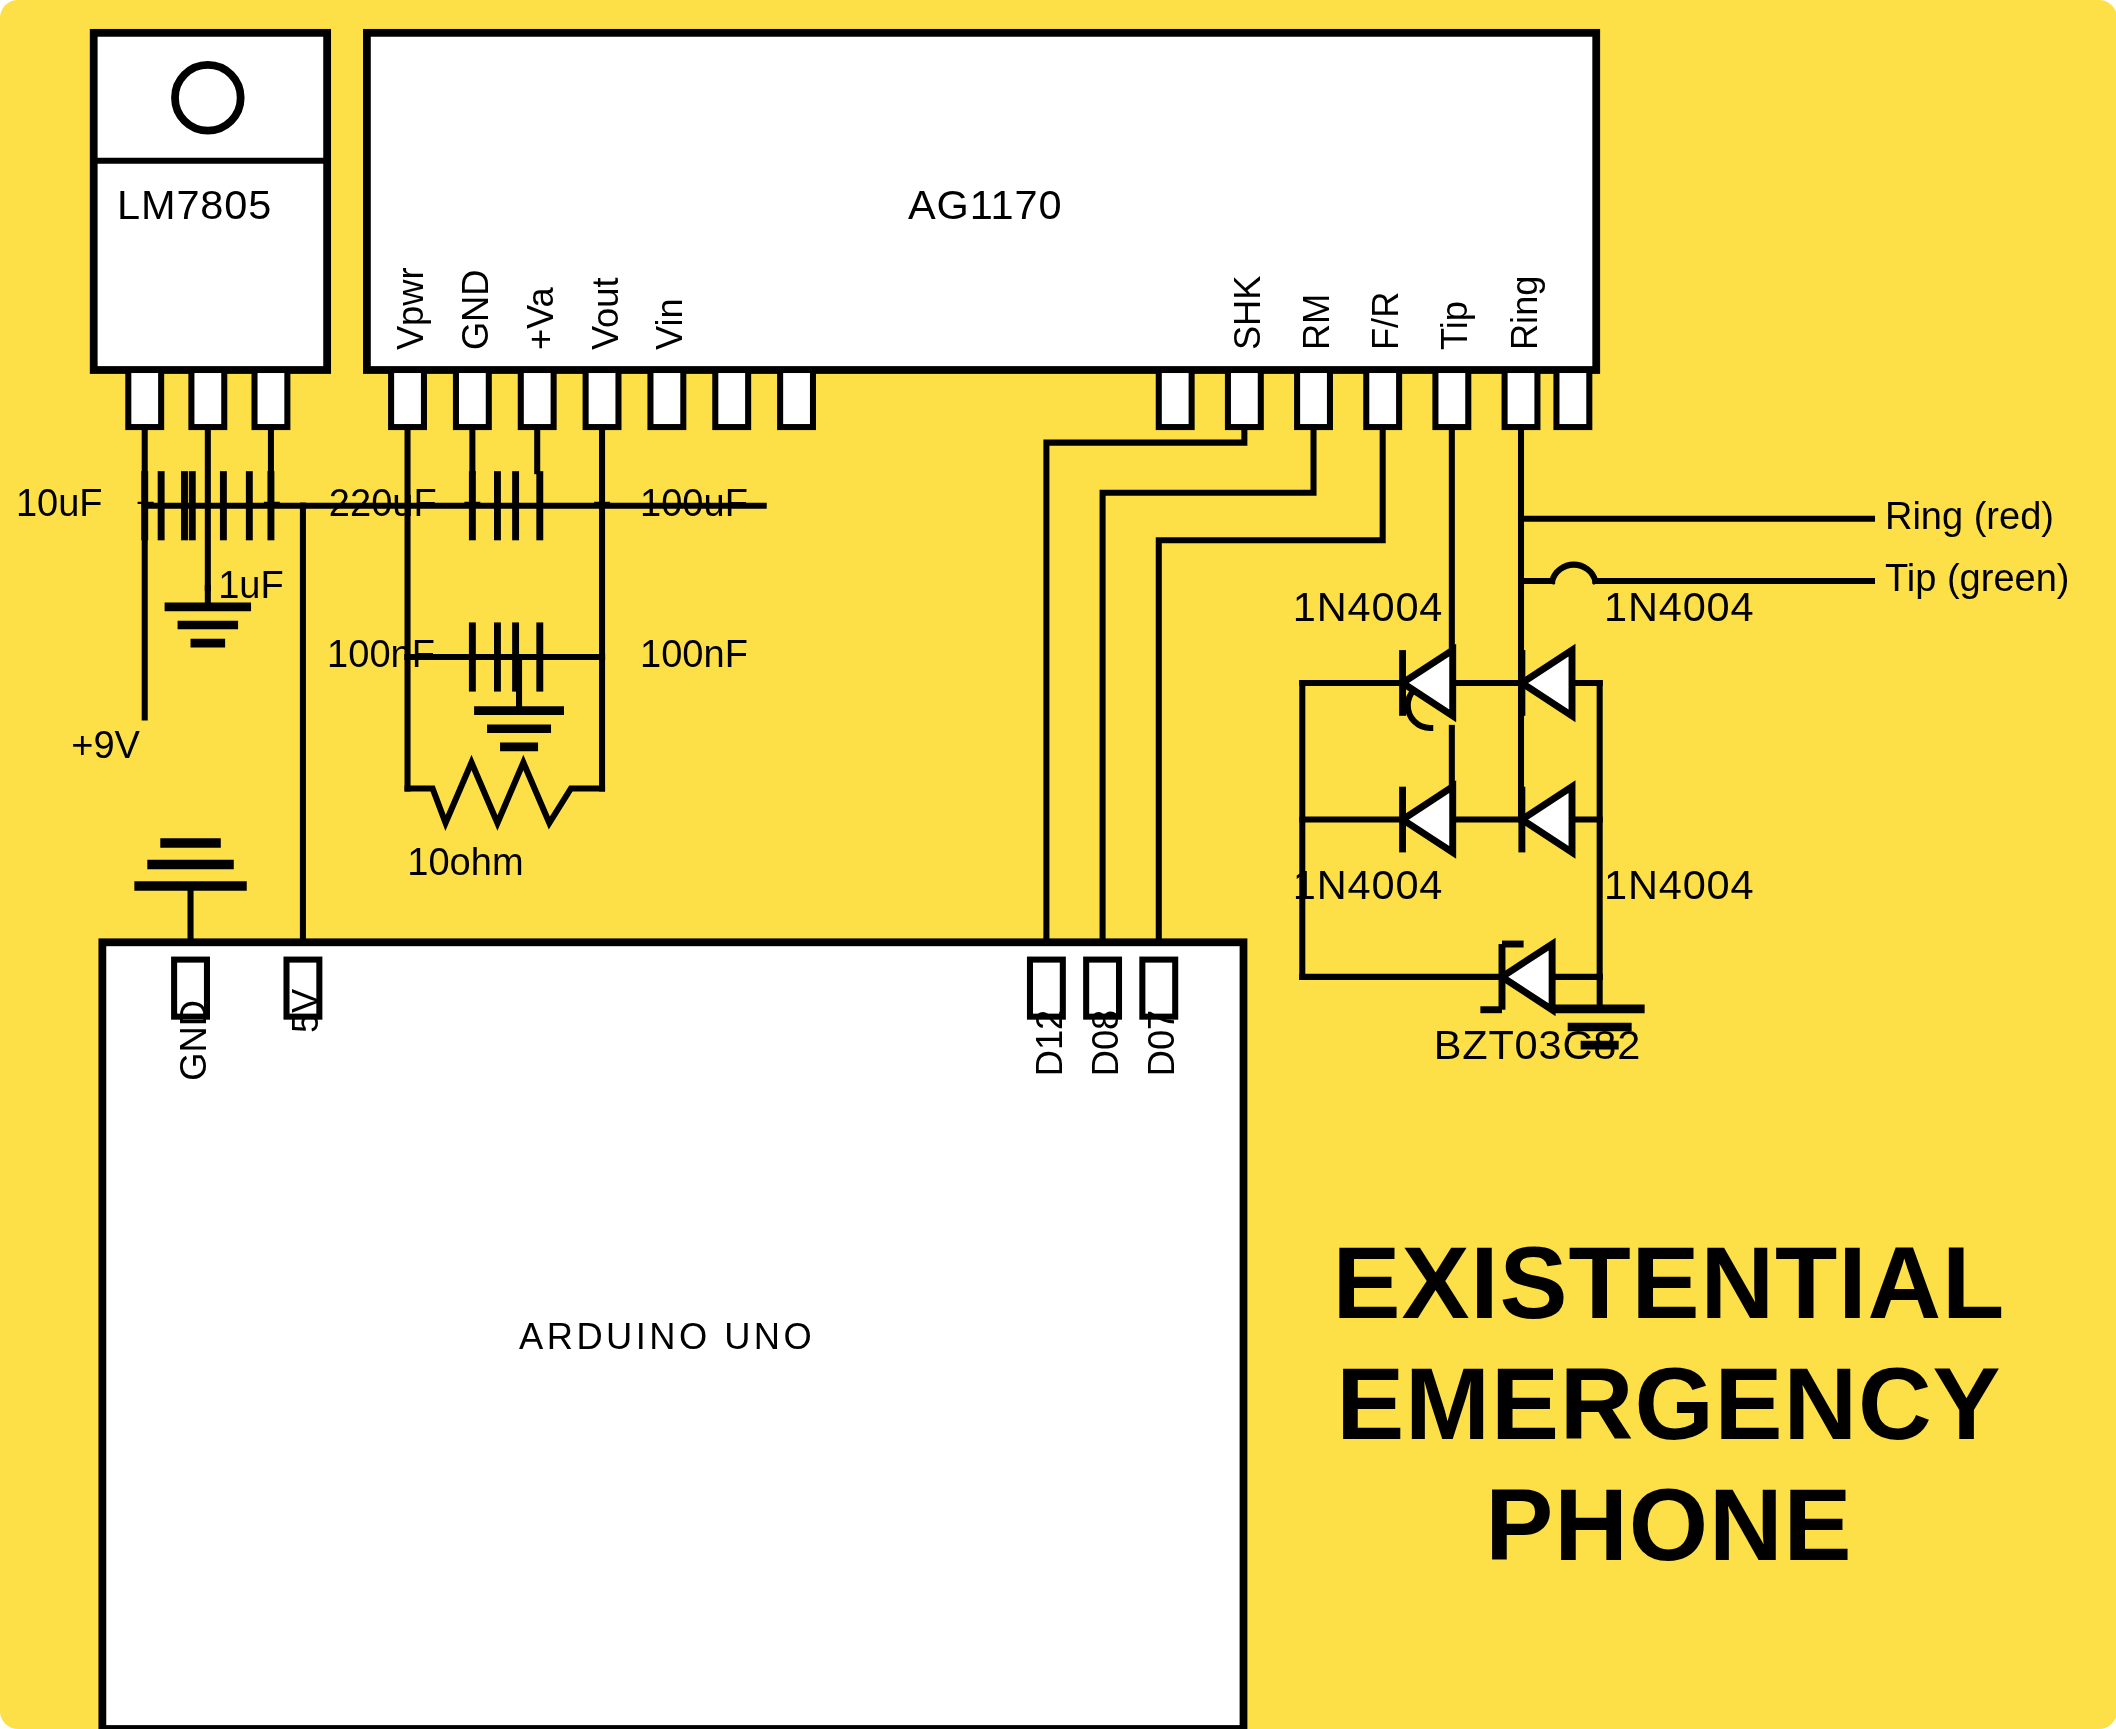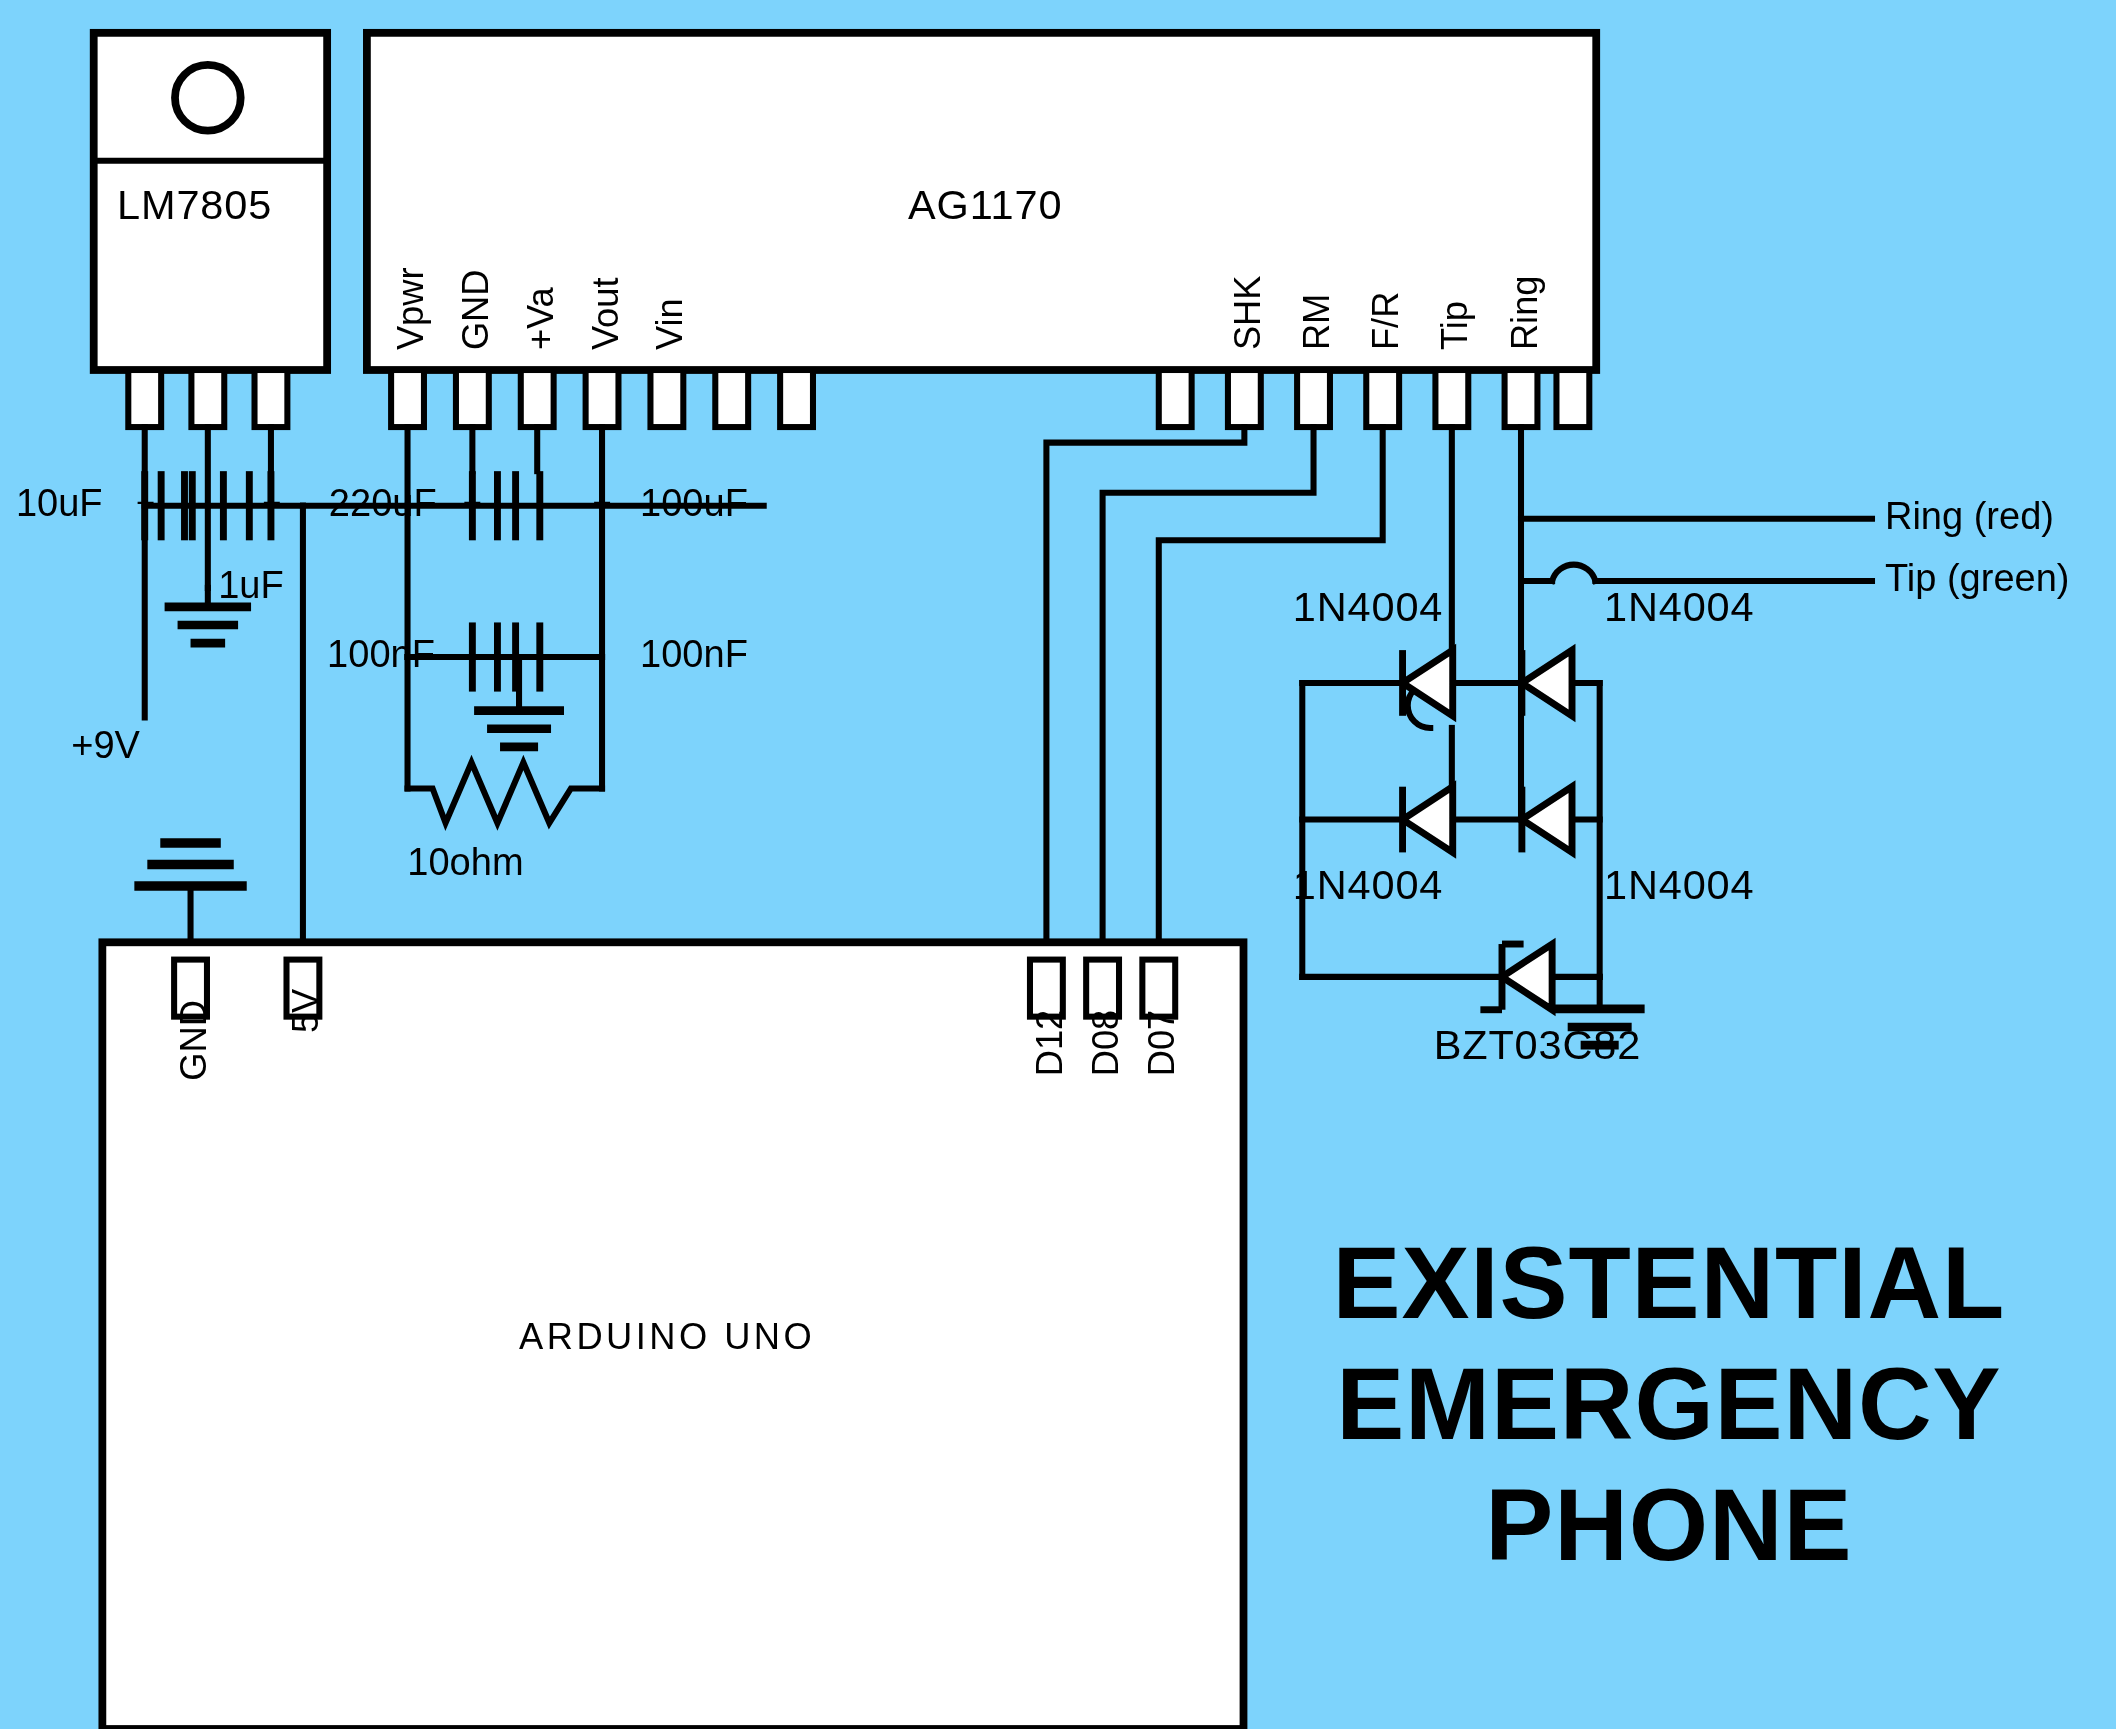--- a/index.html
+++ b/index.html
@@ -11,21 +11,22 @@
   body {
     width: 2117px;
     height: 1729px;
     overflow: hidden;
     font-family: "Liberation Sans", sans-serif;
   }
   #sheet {
     position: relative;
     width: 2117px;
     height: 1729px;
-    background: #7dd3fc;
+    background: #fde047;
+    border-radius: 18px;
   }
   svg#schematic {
     position: absolute;
     left: 0;
     top: 0;
     width: 2117px;
     height: 1729px;
     display: block;
   }
   .wire {

